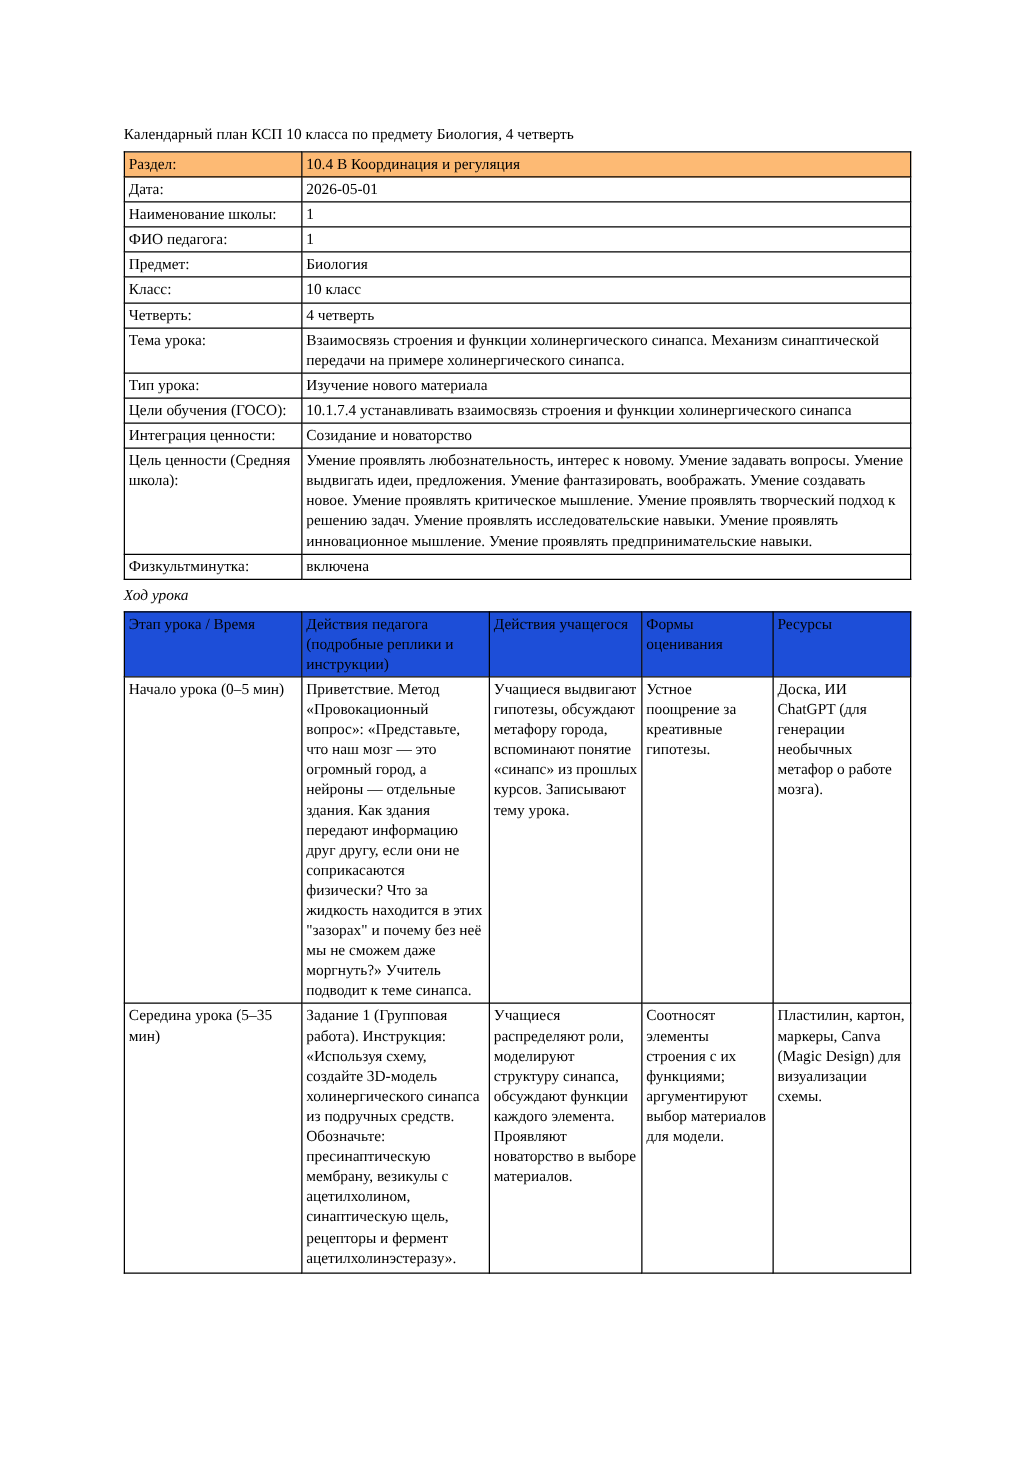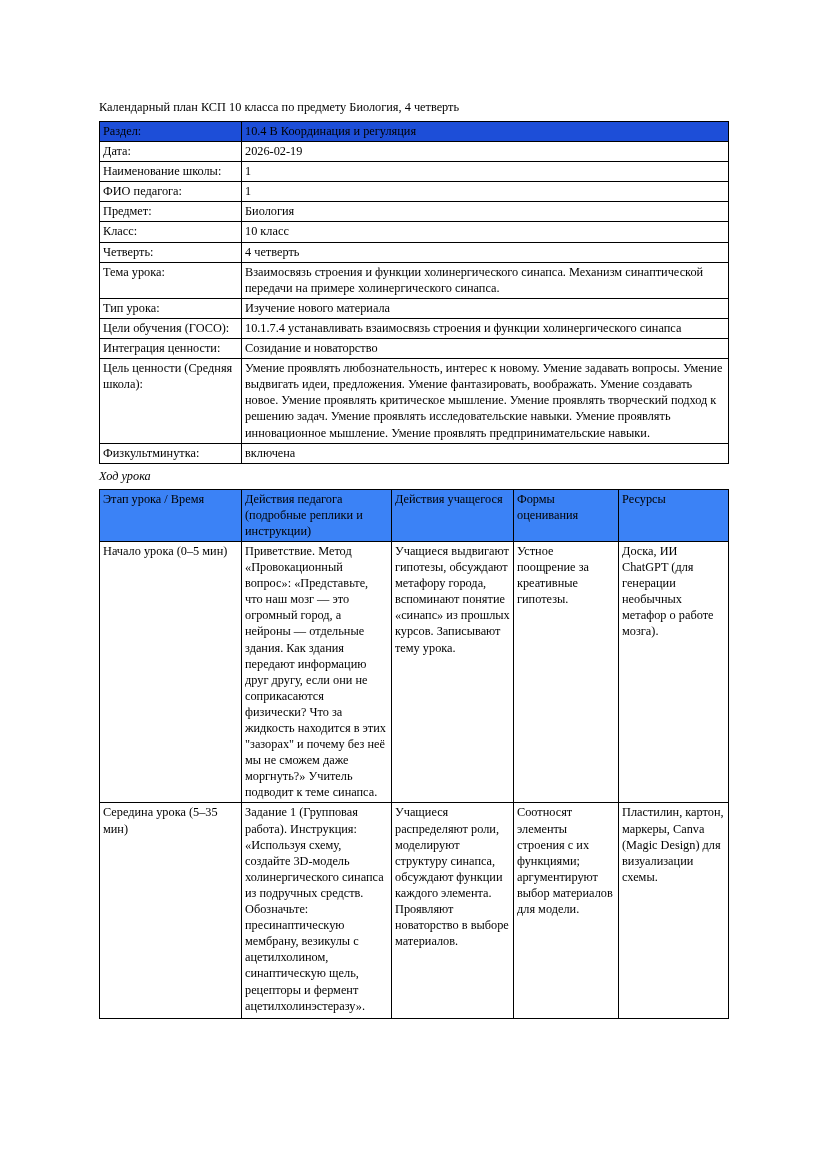--- a/index.html
+++ b/index.html
@@ -67,32 +67,32 @@
     word-wrap: break-word;
     overflow-wrap: break-word;
     hyphens: none;
   }
 
   
   #info-table col.c-label { width: 142px; }
   #info-table col.c-value { width: 487px; }
 
   #info-table tr.shaded td {
-    background: #1d4ed8;
+    background: #fdba74;
   }
 
   
   #flow-table col.f1 { width: 142px; }
   #flow-table col.f2 { width: 150px; }
   #flow-table col.f3 { width: 122px; }
   #flow-table col.f4 { width: 105px; }
   #flow-table col.f5 { width: 110px; }
 
   #flow-table thead td {
-    background: #3b82f6;
+    background: #1d4ed8;
   }
 
   
   #flow-table tbody tr.clipped td {
     height: 212px;
     overflow: hidden;
   }
   #flow-table tbody tr.clipped td > .clip-inner {
     display: block;
     max-height: 212px;
@@ -112,21 +112,21 @@
         <col class="c-label">
         <col class="c-value">
       </colgroup>
       <tbody>
           <tr class="shaded">
             <td>Раздел:</td>
             <td>10.4 В Координация и регуляция</td>
           </tr>
           <tr>
             <td>Дата:</td>
-            <td>2026-02-19</td>
+            <td>2026-05-01</td>
           </tr>
           <tr>
             <td>Наименование школы:</td>
             <td>1</td>
           </tr>
           <tr>
             <td>ФИО педагога:</td>
             <td>1</td>
           </tr>
           <tr>

